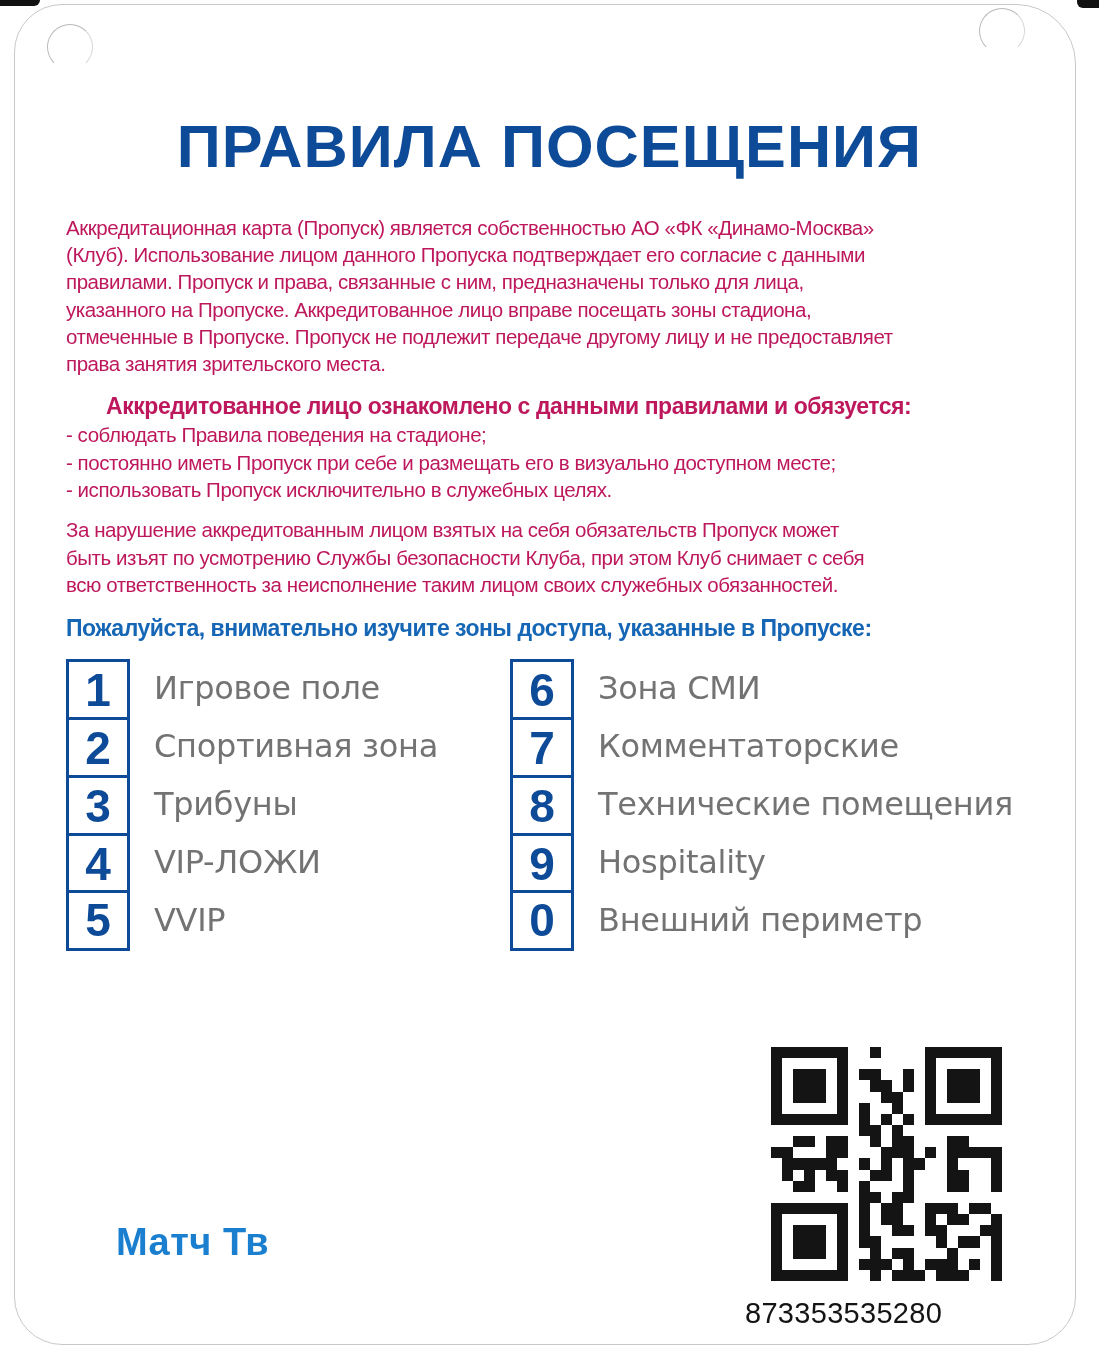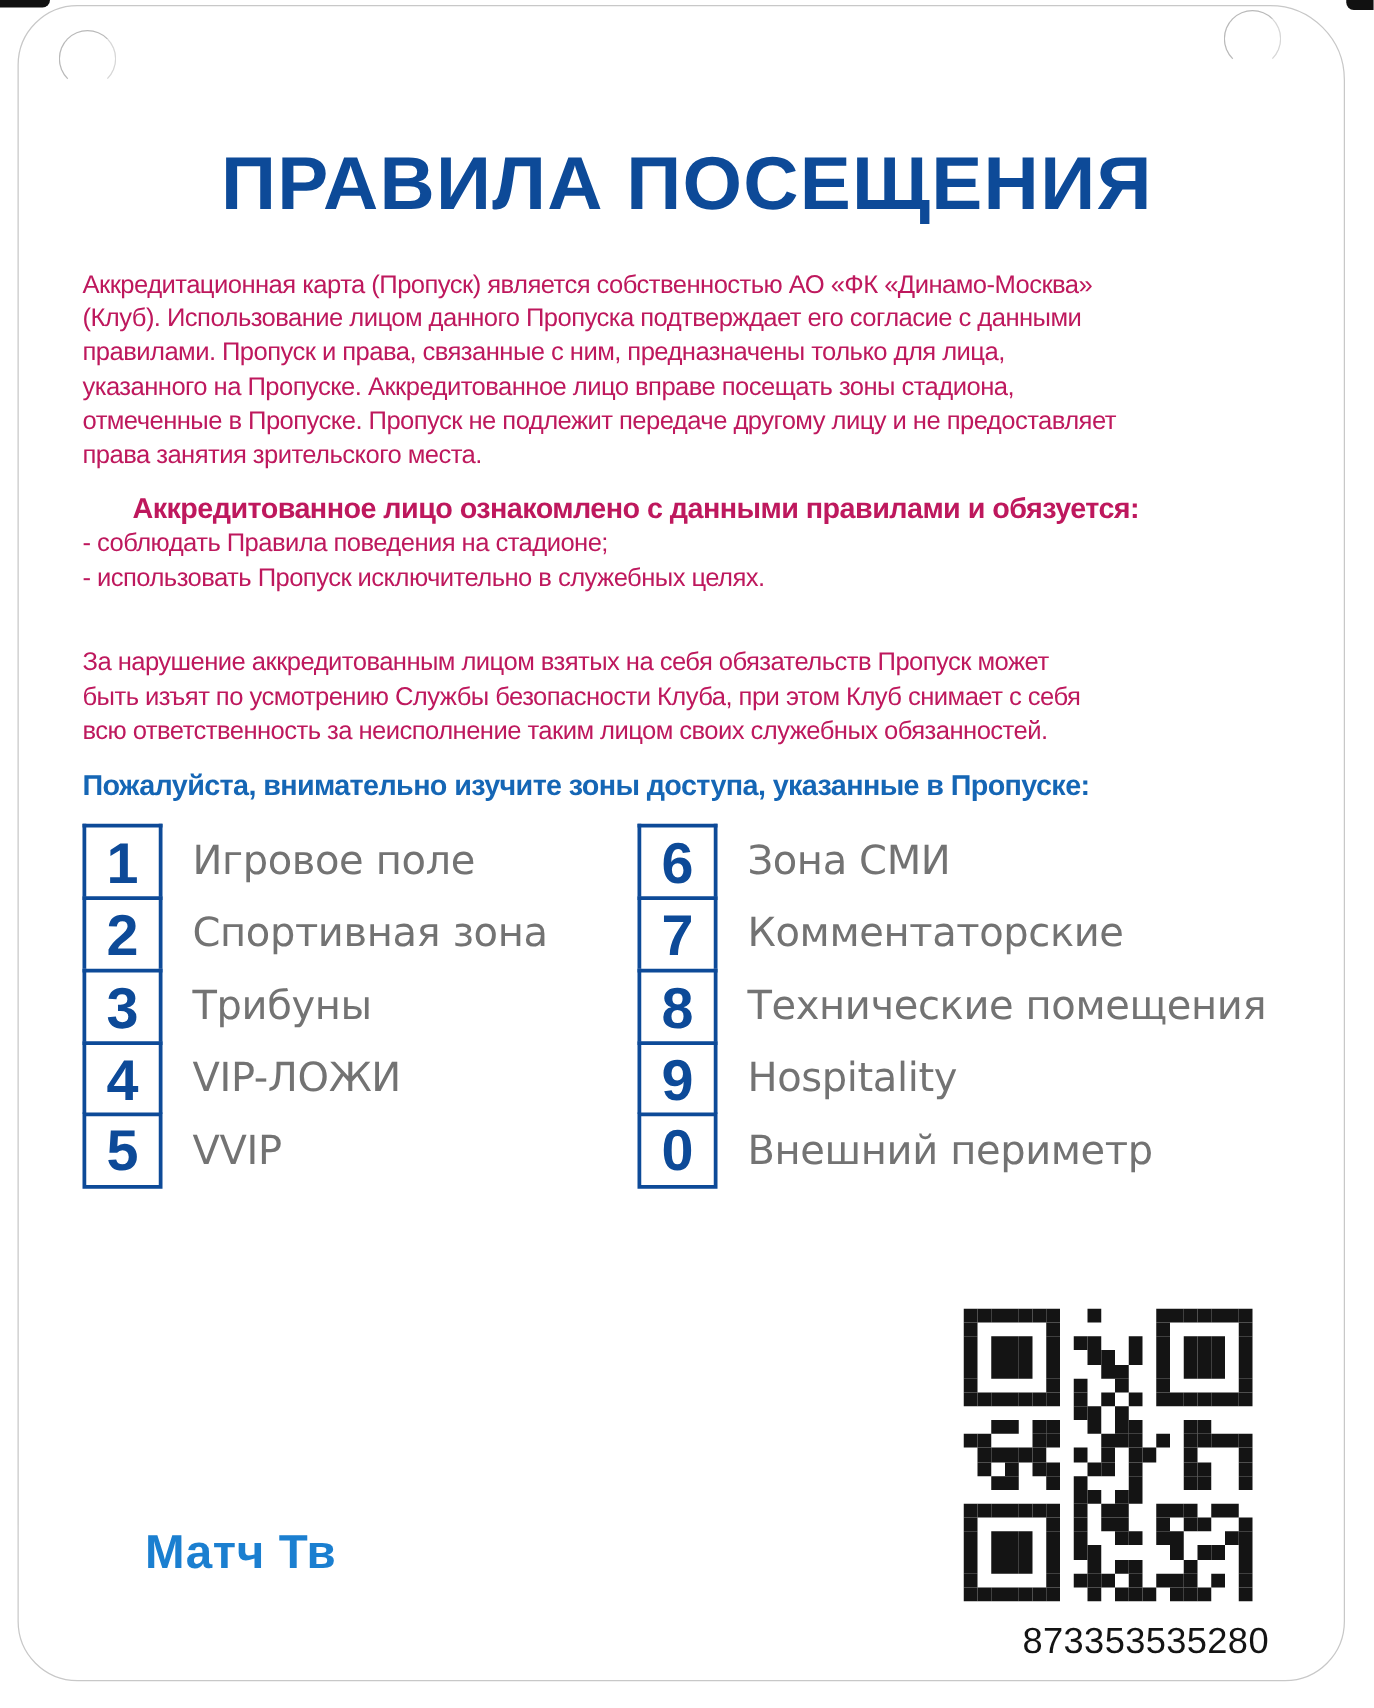--- a/index.html
+++ b/index.html
@@ -81,21 +81,21 @@
     color: #1b7fd0; letter-spacing: 0.5px;
   }
 
   .qr {
     position: absolute; left: 771px; top: 1047px; width: 231px; height: 234px;
     display: grid; grid-template-columns: repeat(21, 1fr); grid-template-rows: repeat(21, 1fr);
   }
   .qr span { background: transparent; }
   .qr span.b { background: #141414; }
   .qr-code-number {
-    position: absolute; left: 818px; top: 1297px;
+    position: absolute; left: 745px; top: 1297px;
     font-family: "Liberation Sans", sans-serif; font-size: 29px; color: #141414; letter-spacing: 0.3px;
   }
 </style>
 </head>
 <body>
 
 <div class="corner-black-left"></div>
 <div class="corner-black-right"></div>
 
 <div class="card"></div>
@@ -109,20 +109,21 @@
   <div>(Клуб). Использование лицом данного Пропуска подтверждает его согласие с данными</div>
   <div>правилами. Пропуск и права, связанные с ним, предназначены только для лица,</div>
   <div>указанного на Пропуске. Аккредитованное лицо вправе посещать зоны стадиона,</div>
   <div>отмеченные в Пропуске. Пропуск не подлежит передаче другому лицу и не предоставляет</div>
   <div>права занятия зрительского места.</div>
 </div>
 
 <div class="text-block obligations-head">Аккредитованное лицо ознакомлено с данными правилами и обязуется:</div>
 <div class="text-block obligations">
   <div>- соблюдать Правила поведения на стадионе;</div>
+  <div>- постоянно иметь Пропуск при себе и размещать его в визуально доступном месте;</div>
   <div>- использовать Пропуск исключительно в служебных целях.</div>
 </div>
 
 <div class="text-block p2">
   <div>За нарушение аккредитованным лицом взятых на себя обязательств Пропуск может</div>
   <div>быть изъят по усмотрению Службы безопасности Клуба, при этом Клуб снимает с себя</div>
   <div>всю ответственность за неисполнение таким лицом своих служебных обязанностей.</div>
 </div>
 
 <div class="text-block zones-head">Пожалуйста, внимательно изучите зоны доступа, указанные в Пропуске:</div>

